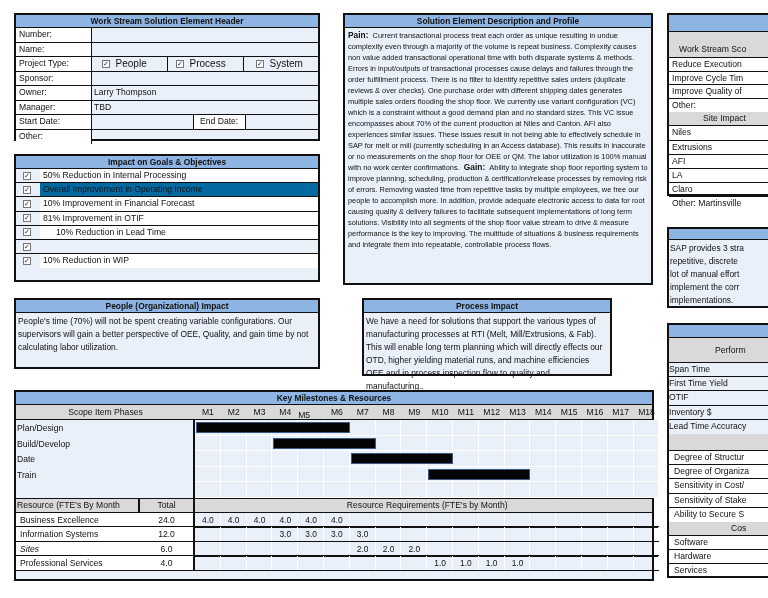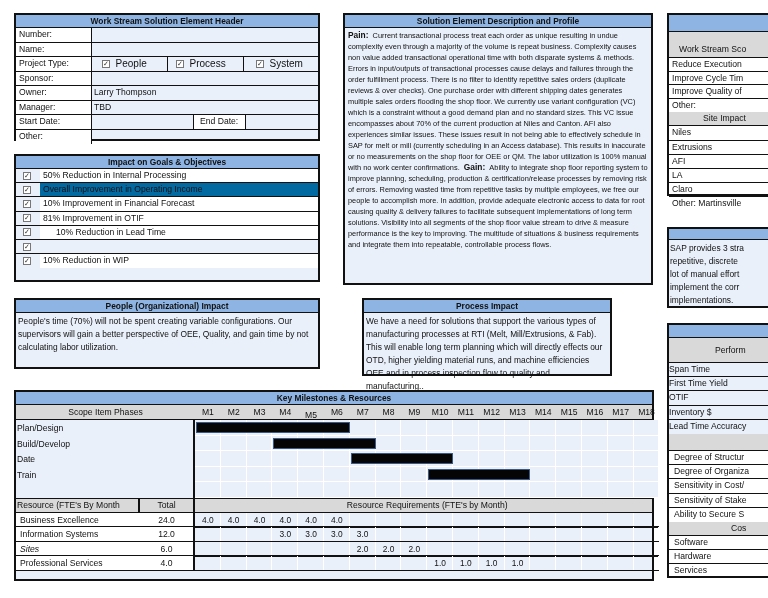--- a/index.html
+++ b/index.html
@@ -210,21 +210,21 @@
 
 <div class="panel" style="left:14px; top:390px; width:640px; height:191px; background:#e9f0fa;">
   <div class="hdr">Key Milestones &amp; Resources</div>
   <div id="gantt" style="position:relative; height:174px;">
       <div style="position: absolute; left: 0px; top: 0px; width: 636px; height: 15px; background: rgb(217, 217, 217); border-bottom: 1.5px solid rgb(17, 17, 17);"></div>
       <div style="position: absolute; left: 0px; top: 1px; width: 179px; text-align: center; line-height: 13px;">Scope Item Phases</div>
       <div style="position: absolute; left: 179px; top: 1px; width: 25.8px; text-align: center; line-height: 13px;">M1</div>
       <div style="position: absolute; left: 204.8px; top: 1px; width: 25.8px; text-align: center; line-height: 13px;">M2</div>
       <div style="position: absolute; left: 230.6px; top: 1px; width: 25.8px; text-align: center; line-height: 13px;">M3</div>
       <div style="position: absolute; left: 256.4px; top: 1px; width: 25.8px; text-align: center; line-height: 13px;">M4</div>
-      <div style="position: absolute; left: 282.2px; top: 4px; width: 25.8px; text-align: center; line-height: 13px;">M5</div>
+      <div style="position: absolute; left: 282.2px; top: 4px; width: 25.8px; line-height: 13px;">M5</div>
       <div style="position: absolute; left: 308px; top: 1px; width: 25.8px; text-align: center; line-height: 13px;">M6</div>
       <div style="position: absolute; left: 333.8px; top: 1px; width: 25.8px; text-align: center; line-height: 13px;">M7</div>
       <div style="position: absolute; left: 359.6px; top: 1px; width: 25.8px; text-align: center; line-height: 13px;">M8</div>
       <div style="position: absolute; left: 385.4px; top: 1px; width: 25.8px; text-align: center; line-height: 13px;">M9</div>
       <div style="position: absolute; left: 411.2px; top: 1px; width: 25.8px; text-align: center; line-height: 13px;">M10</div>
       <div style="position: absolute; left: 437px; top: 1px; width: 25.8px; text-align: center; line-height: 13px;">M11</div>
       <div style="position: absolute; left: 462.8px; top: 1px; width: 25.8px; text-align: center; line-height: 13px;">M12</div>
       <div style="position: absolute; left: 488.6px; top: 1px; width: 25.8px; text-align: center; line-height: 13px;">M13</div>
       <div style="position: absolute; left: 514.4px; top: 1px; width: 25.8px; text-align: center; line-height: 13px;">M14</div>
       <div style="position: absolute; left: 540.2px; top: 1px; width: 25.8px; text-align: center; line-height: 13px;">M15</div>

